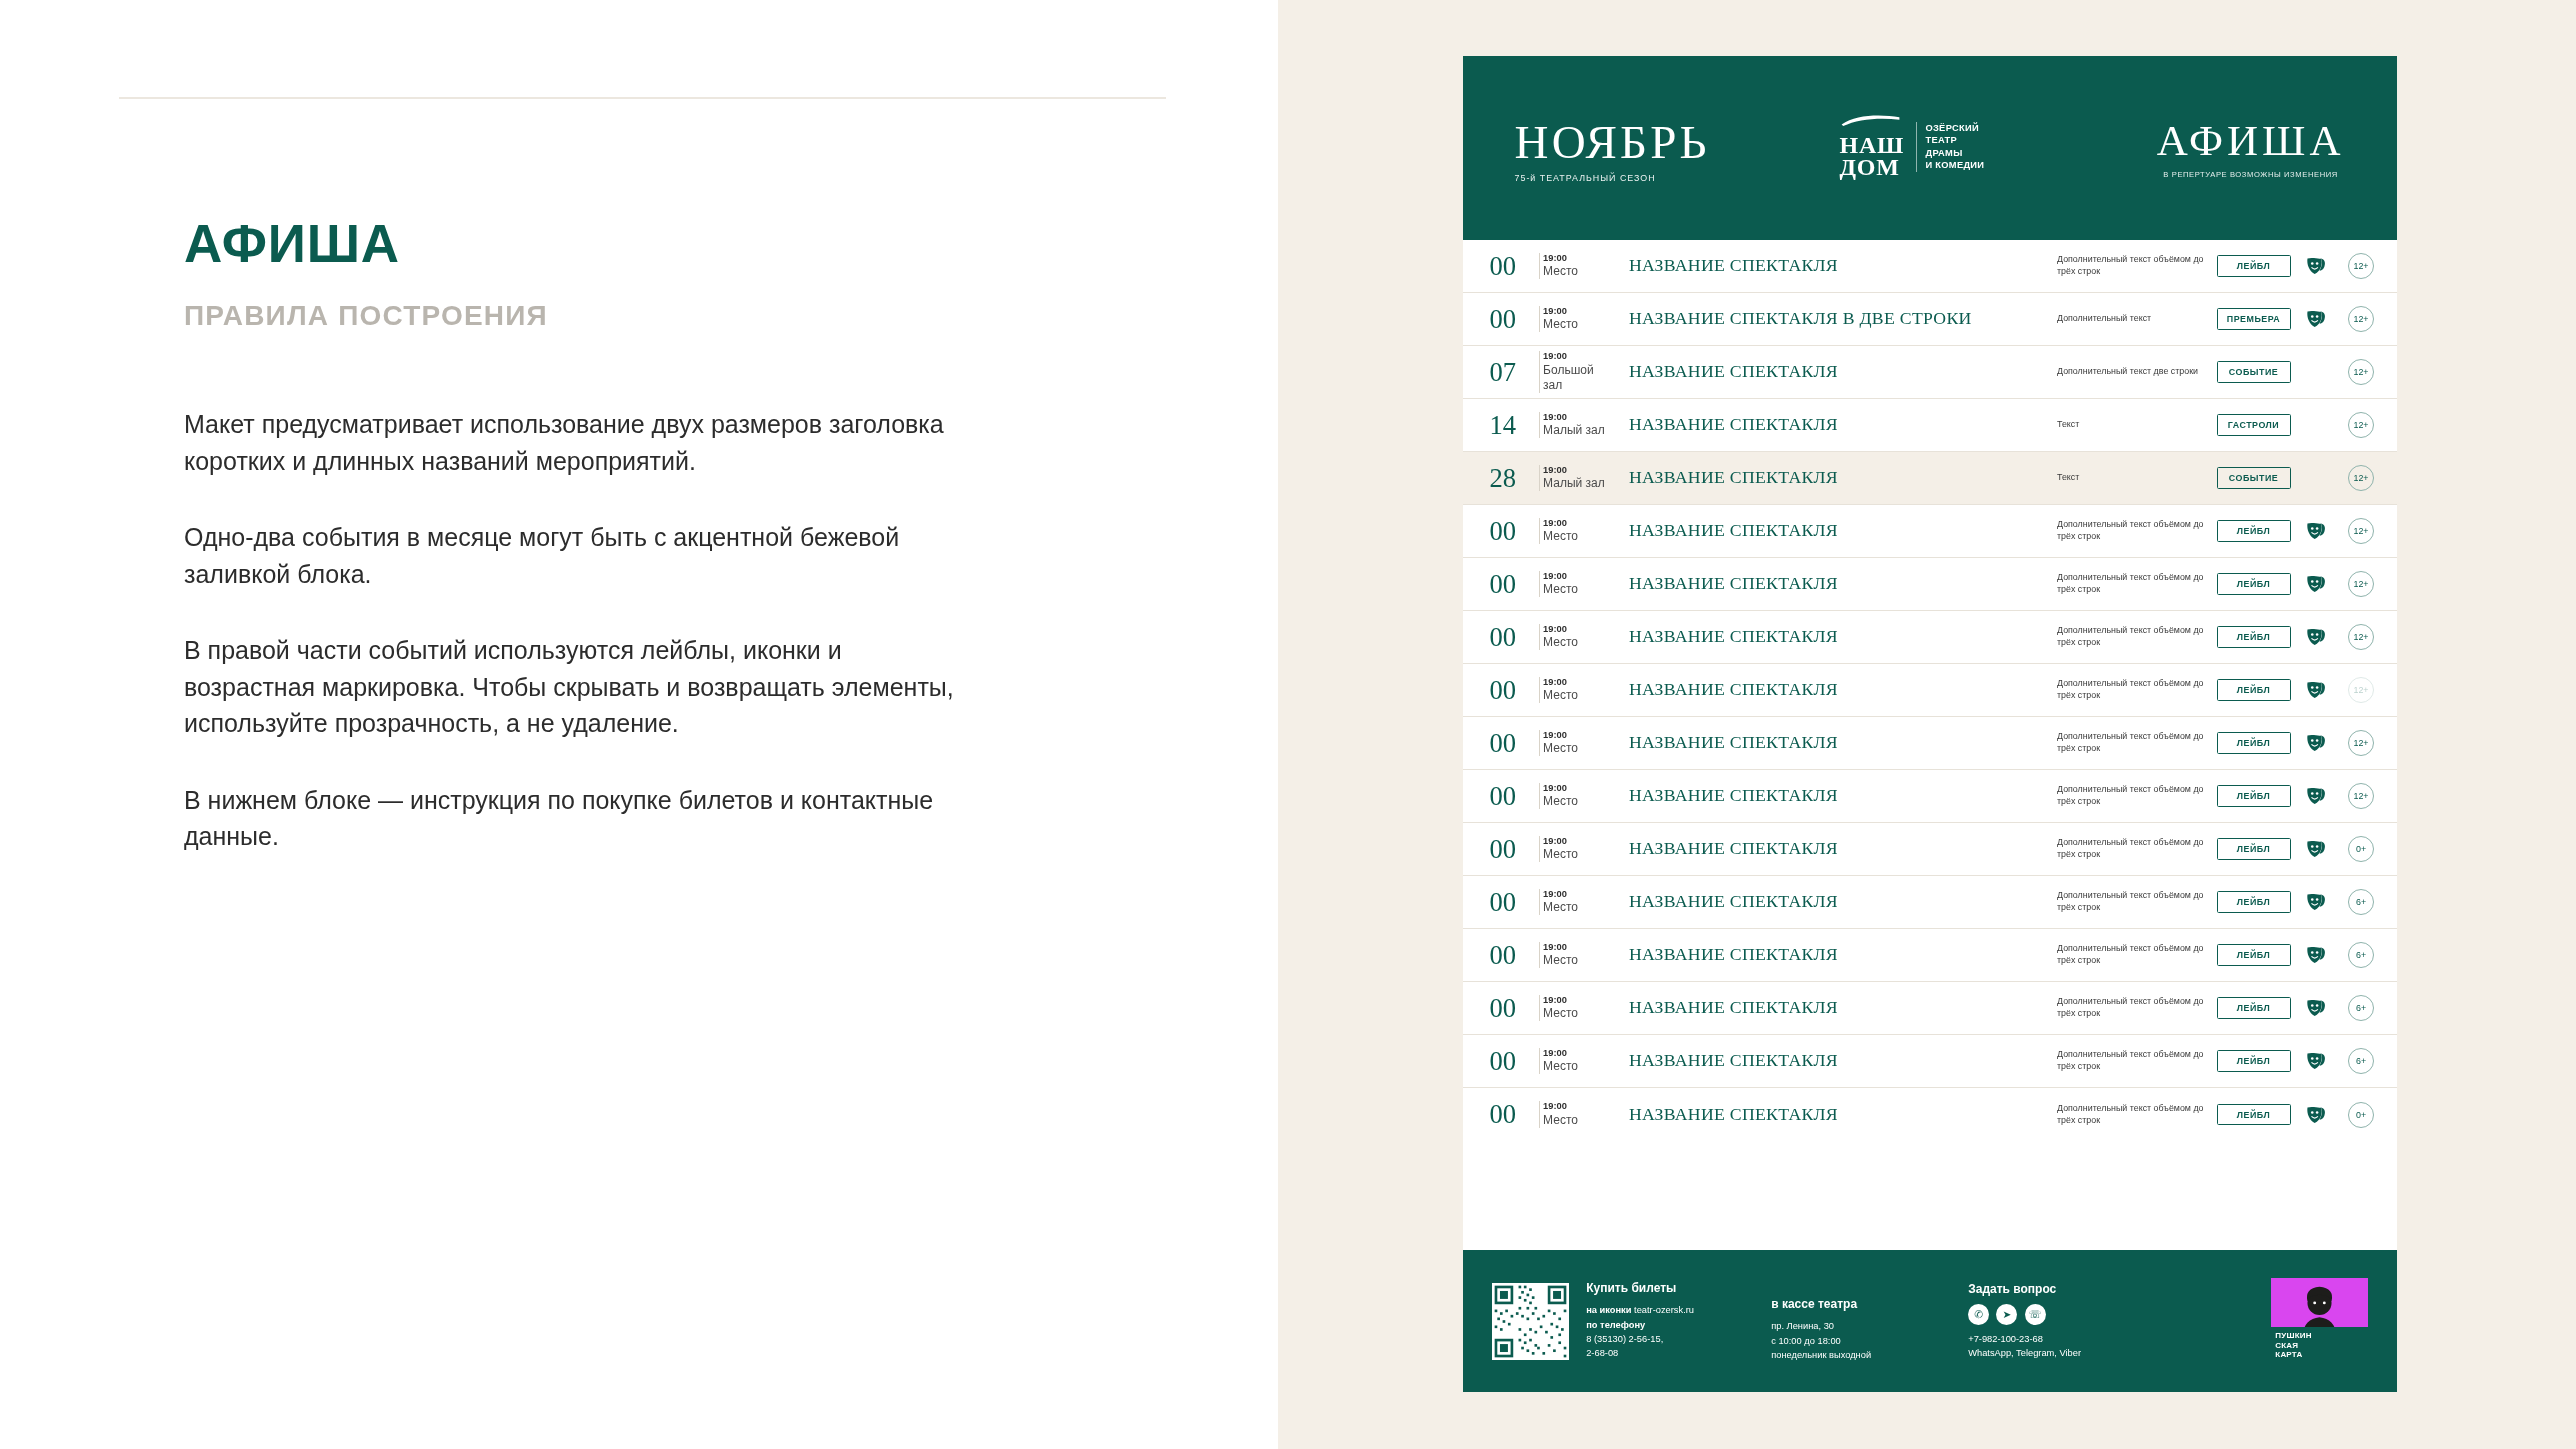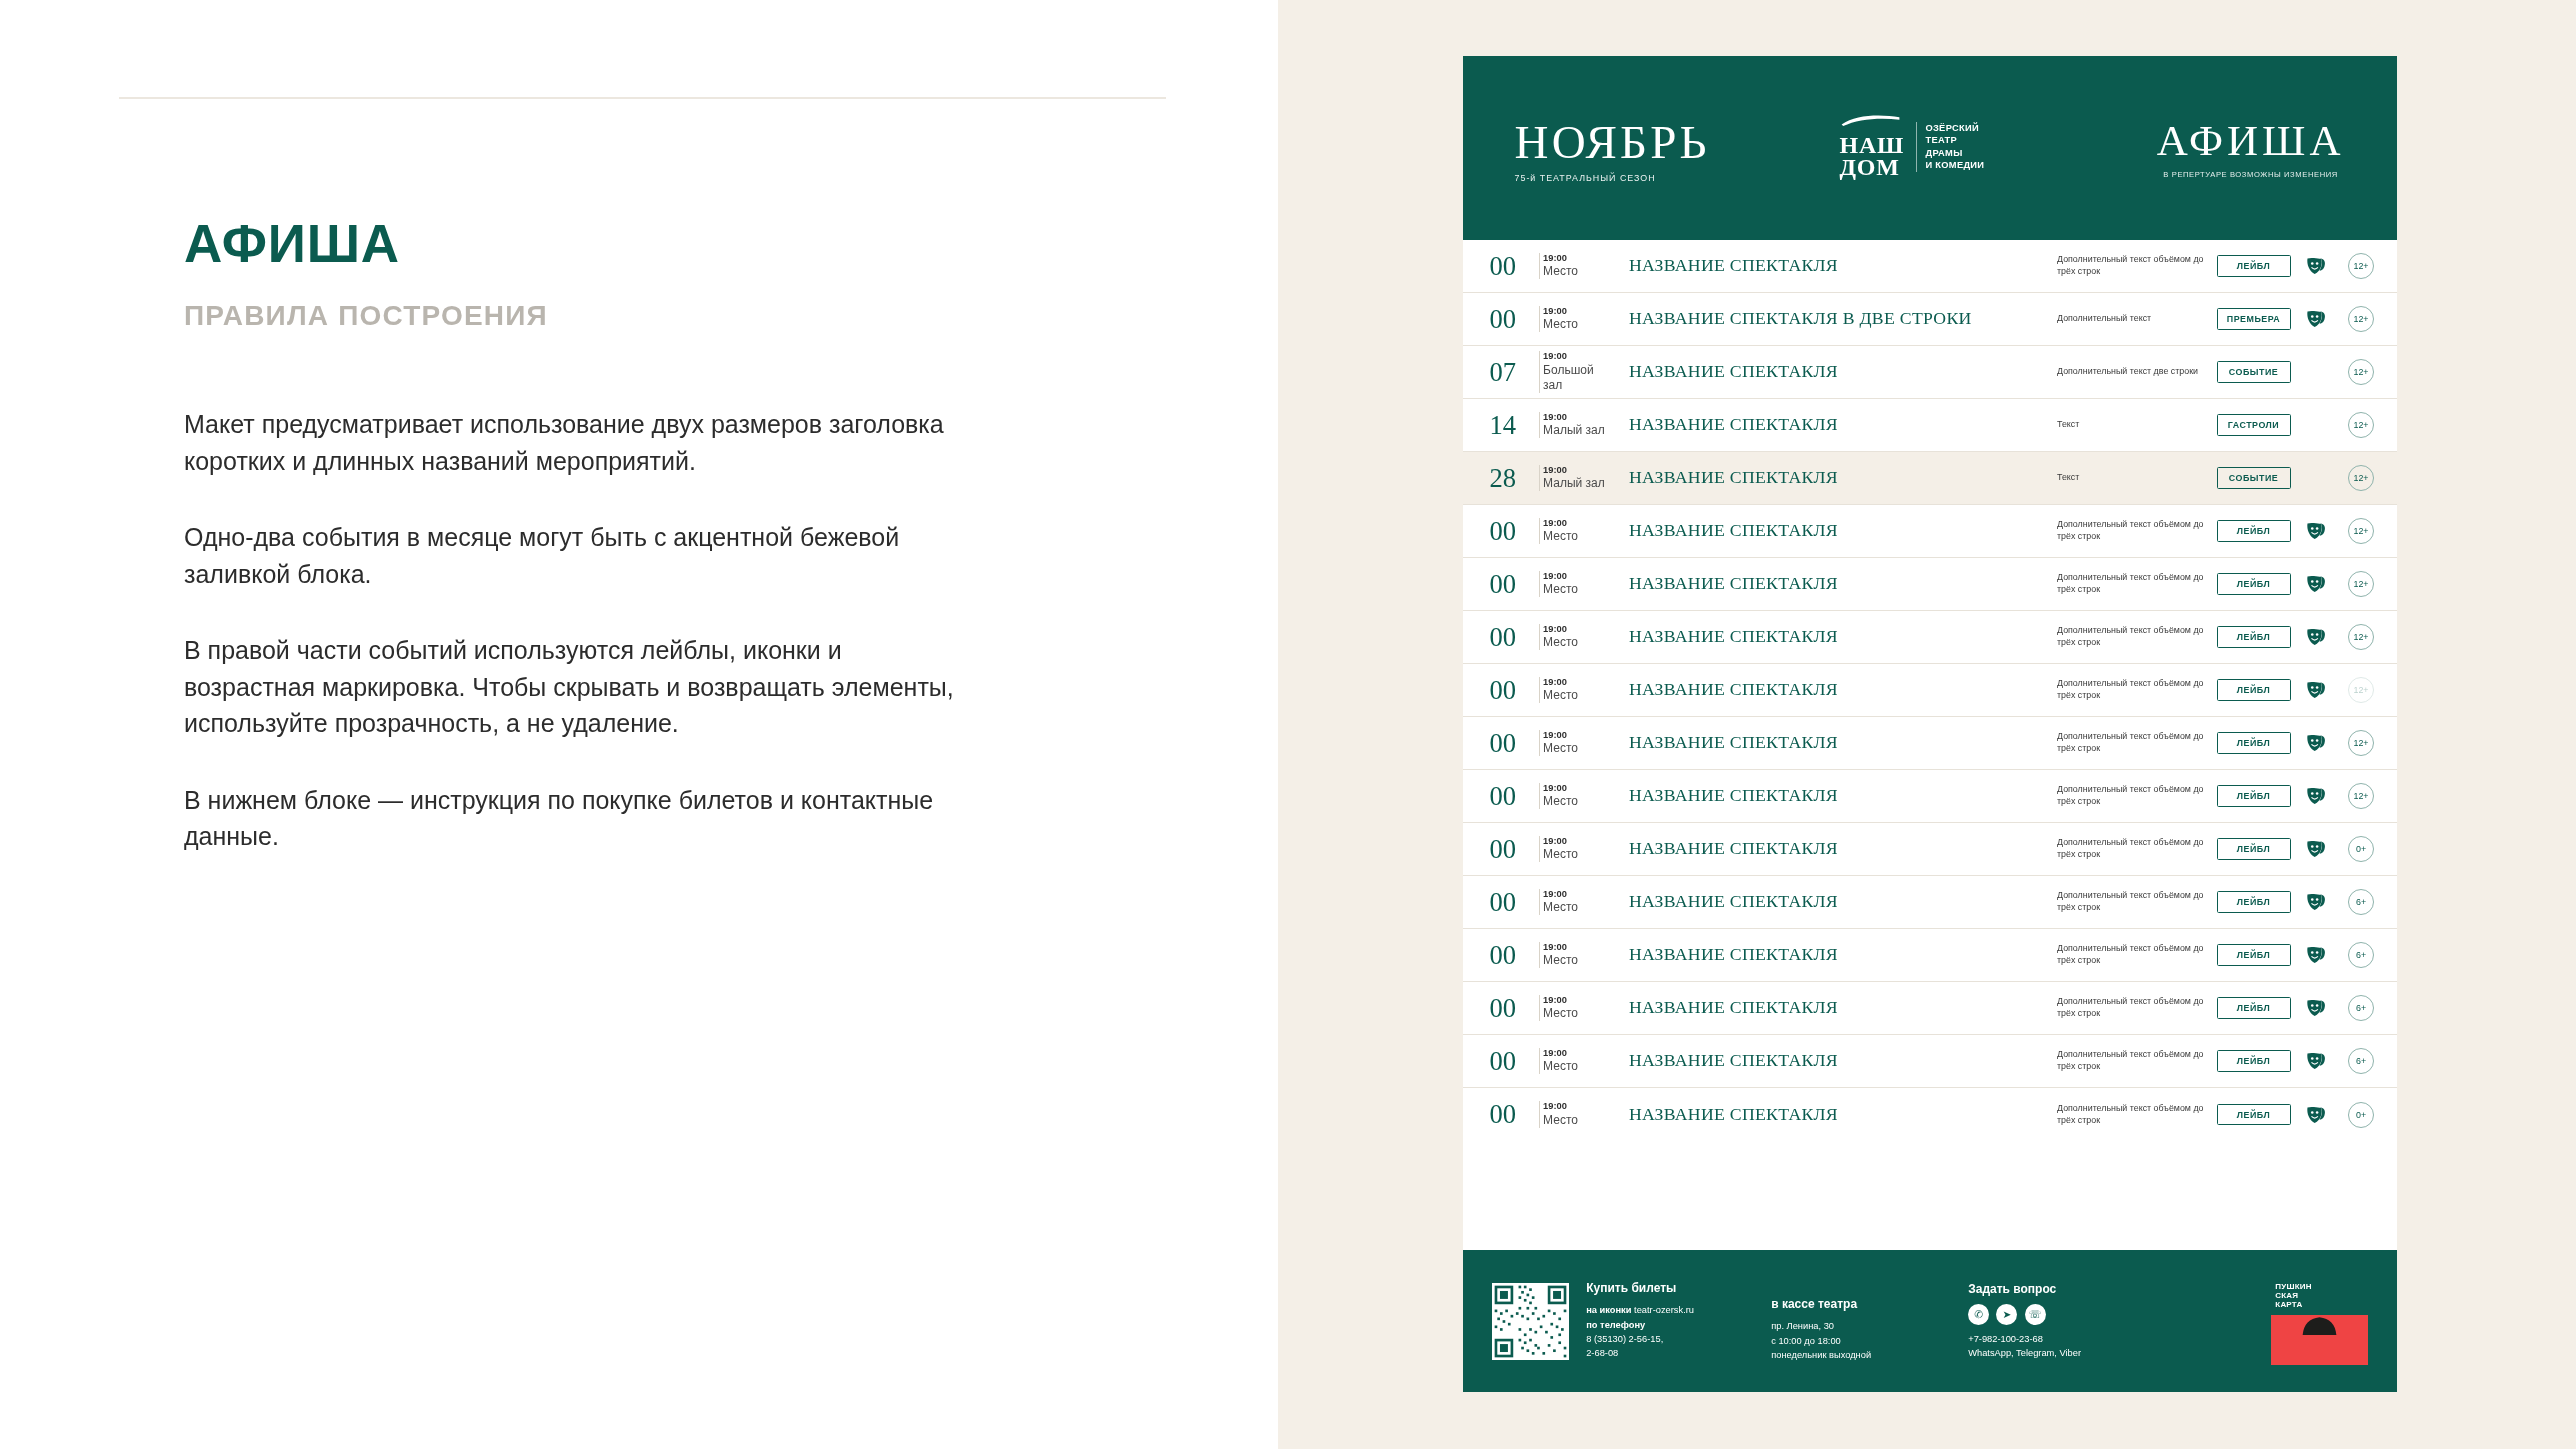--- a/index.html
+++ b/index.html
@@ -297,26 +297,26 @@
   .soc {
     width: 21px; height: 21px; border-radius: 50%;
     background: #ffffff; color: #0b5b4f;
     display: flex; align-items: center; justify-content: center;
     font-size: 10.5px;
   }
   .pushkin {
     margin-left: auto;
     width: 97px;
     height: 87px;
-    background: #ef4444;
+    background: #d946ef;
     position: relative;
     display: flex;
     flex-direction: column;
     align-items: center;
-    justify-content: flex-start;
+    justify-content: flex-end;
     overflow: hidden;
   }
   .pushkin .face {
     position: absolute;
     top: 4.8px;
     width: 53px;
     height: 53px;
   }
   .pushkin .pk-text {
     position: relative;

